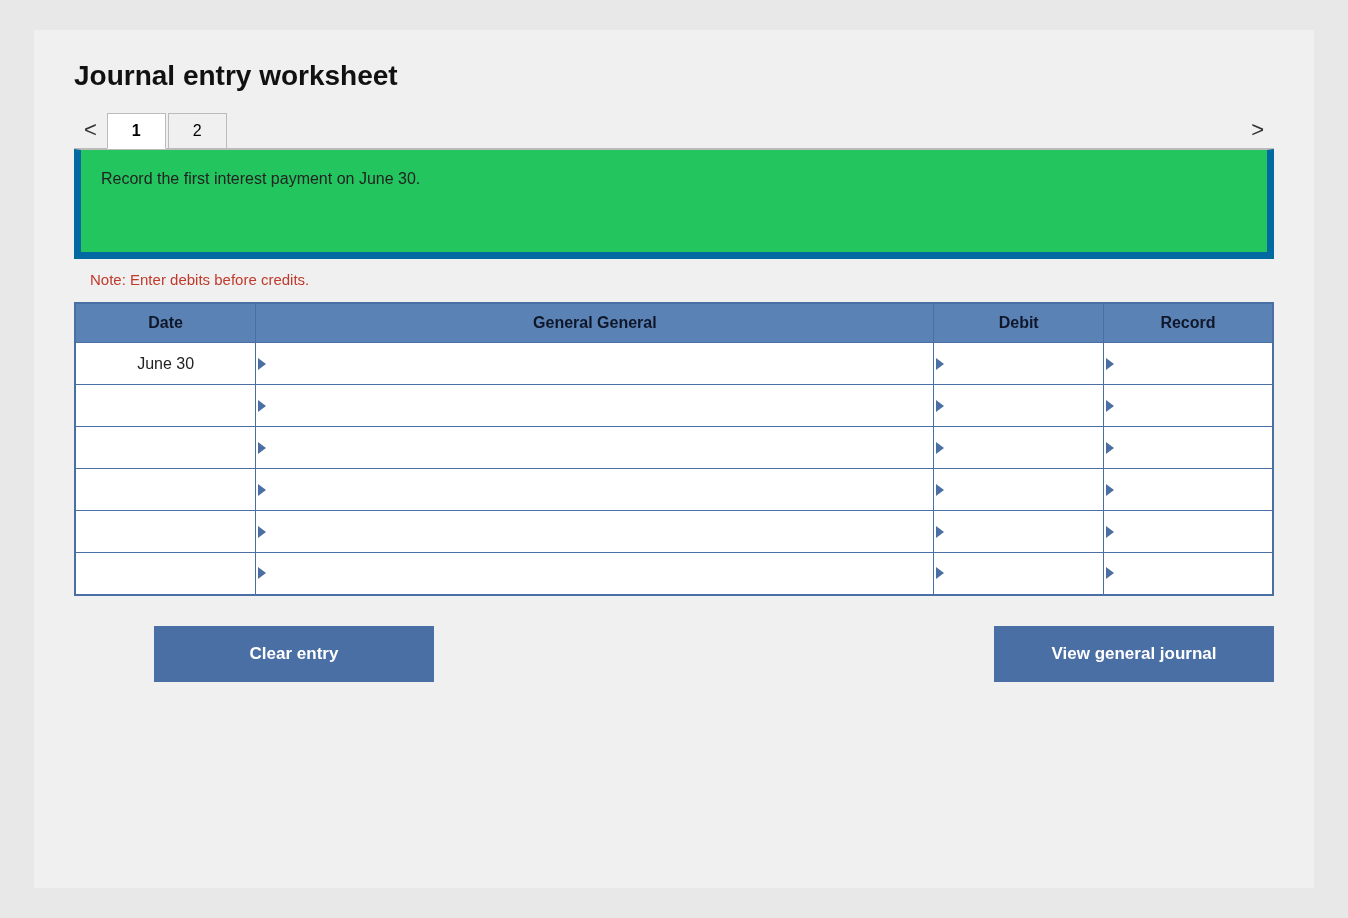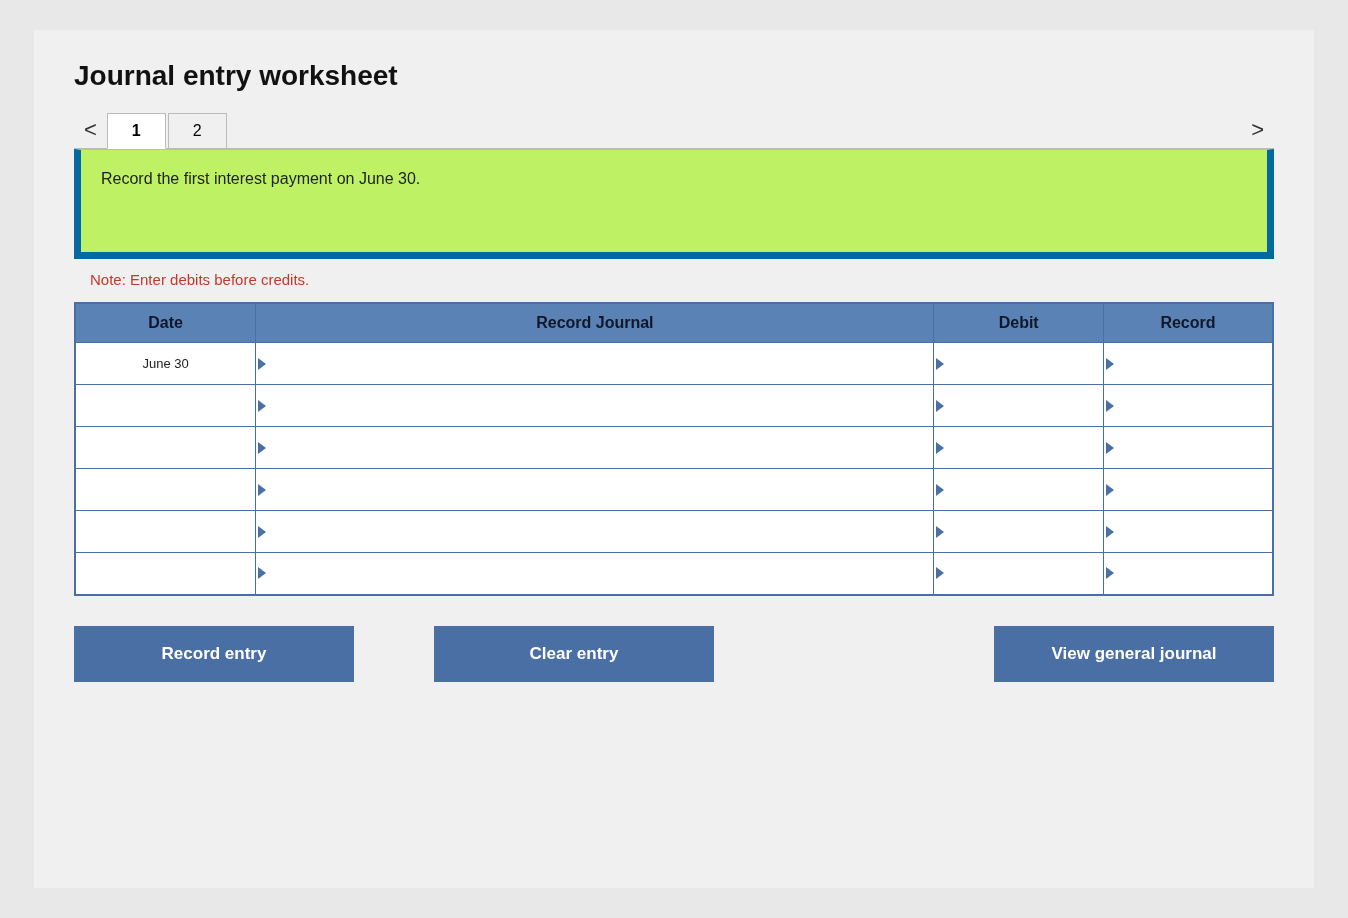--- a/index.html
+++ b/index.html
@@ -56,21 +56,21 @@
     .tab.inactive {
       background: #f0f0f0;
       border-bottom: 1px solid #bbb;
     }
     .nav-arrow-right {
       margin-left: auto;
     }
     
     .description-box {
       border: 7px solid #0369a1;
-      background: #bef264;
+      background: #22c55e;
       padding: 20px 20px;
       min-height: 110px;
       font-size: 16px;
       color: #222;
       margin-top: 0;
       border-top: 1px solid #bbb;
       z-index: 1;
       position: relative;
     }
     .note-text {
@@ -95,21 +95,21 @@
     }
     .journal-table td {
       border: 1px solid #4a6fa5;
       padding: 0;
       height: 42px;
       background: #fff;
       position: relative;
     }
     .td-date {
       text-align: center;
-      font-size: 13px;
+      font-size: 16px;
       color: #222;
       padding: 0 8px;
       width: 160px;
     }
     .td-journal {
       width: 600px;
     }
     .td-debit {
       width: 150px;
     }
@@ -192,21 +192,21 @@
   <div class="description-box">
     <span>Record the first interest payment on June 30.</span>
   </div>
 
   <p class="note-text">Note: Enter debits before credits.</p>
 
   <table class="journal-table">
     <thead>
       <tr>
         <th class="td-date">Date</th>
-        <th class="td-journal">Record Journal</th>
+        <th class="td-journal">General General</th>
         <th class="td-debit">Debit</th>
         <th class="td-credit">Record</th>
       </tr>
     </thead>
     <tbody id="table-body">
     <tr>
           <td class="td-date">June 30</td>
           <td class="td-journal cell-with-triangle">
             <input type="text" class="cell-input" style="">
           </td>
@@ -274,19 +274,18 @@
             <input type="text" class="cell-input" style="">
           </td>
           <td class="td-credit cell-with-triangle">
             <input type="text" class="cell-input" style="">
           </td>
         </tr>
       </tbody>
   </table>
 
   <div class="buttons-row">
-    <button class="btn">Record entry</button>
     <div style="width: 80px;"></div>
     <button class="btn">Clear entry</button>
     <div class="btn-spacer"></div>
     <button class="btn btn-right">View general journal</button>
   </div>
 </div>
 
 </body></html>

